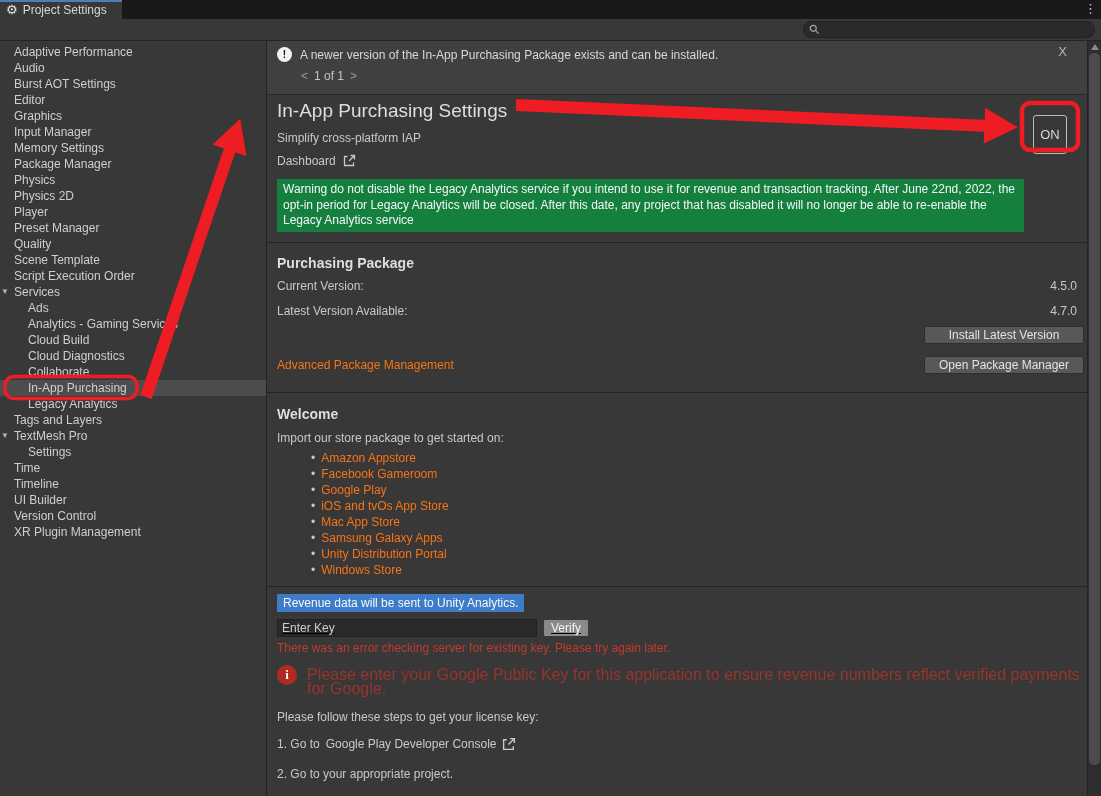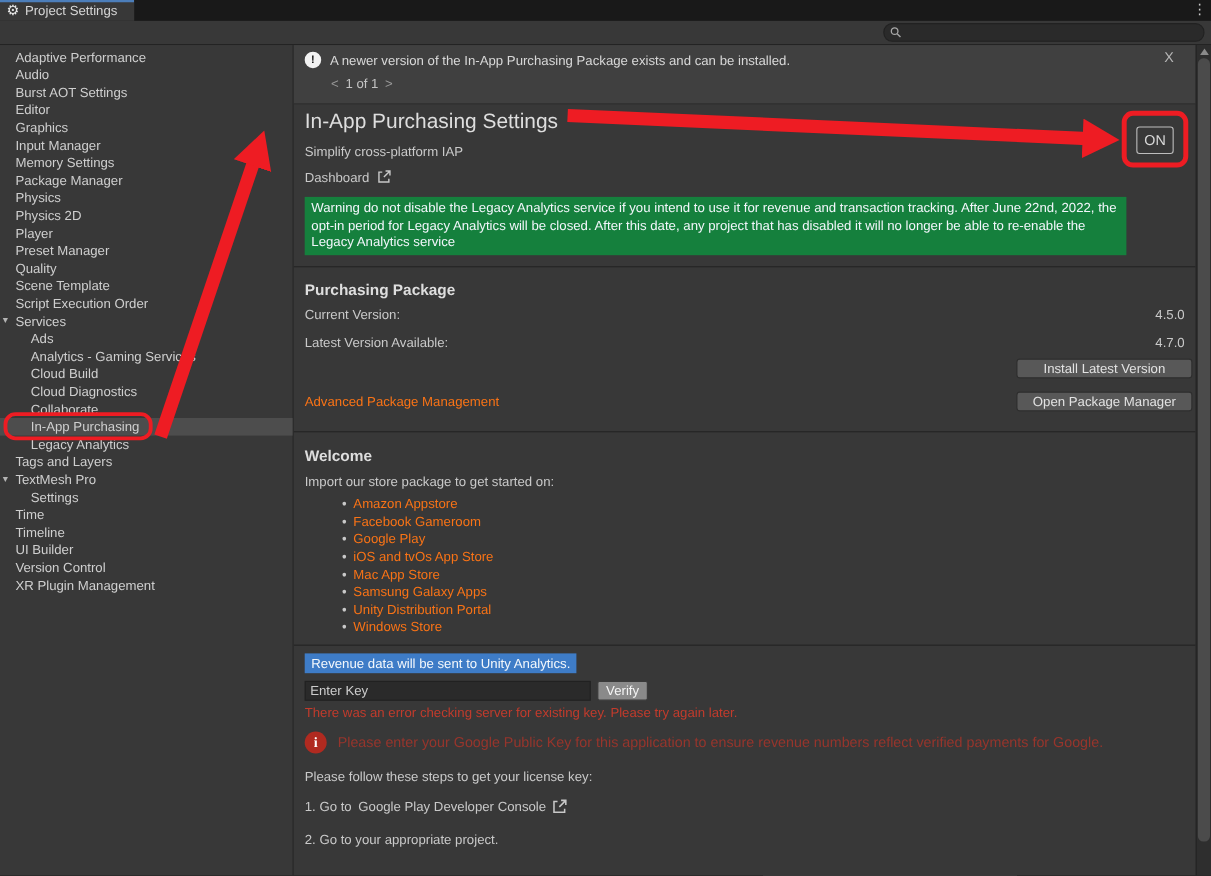--- a/index.html
+++ b/index.html
@@ -64,40 +64,40 @@
           color:#e2e2e2; font-size:12px; font-family:inherit; cursor:pointer; }
   .advlabel { font-size:12px; color:#f97316; }
 
   .intro { margin:9px 0 0 10px; font-size:12px; line-height:14px; color:#c9c9c9; }
   ul.stores { margin:5px 0 0 44px; list-style:none; }
   ul.stores li { font-size:12px; line-height:16px; color:#f97316; }
   ul.stores li::before { content:"•"; margin-right:6px; color:#c9c9c9; }
 
   .bluehl { display:inline-block; margin:7px 0 0 10px; background:#3e7cc7; color:#f4f8fc; font-size:12px;
             line-height:14px; padding:2px 6px; }
-  .keyrow { display:flex; margin:7px 0 0 10px; gap:6px; }
+  .keyrow { display:flex; margin:7px 0 0 10px; gap:6px;text-decoration:underline; }
   .keyinput { width:260px; height:18px; background:#2a2a2a; border:1px solid #212121; color:#cdcdcd;
               font-size:12px; padding:0 4px; font-family:inherit; outline:none; }
   .keyinput::placeholder { color:#cdcdcd; opacity:1; }
   .verifybtn { width:46px; height:18px; background:#8a8a8a; border:1px solid #3a3a3a; border-radius:2px;
                color:#f4f4f4; font-size:12px; font-family:inherit; cursor:pointer; }
   .err1 { margin:4px 0 0 10px; font-size:12px; line-height:14px; color:#c23b2c; }
   .err2 { display:flex; align-items:flex-start; gap:10px; margin:10px 0 0 10px; }
   .erricon { flex:0 0 auto; width:20px; height:20px; background:#b02a20; border-radius:50%; color:#fff;
              font-size:13px; font-weight:bold; display:flex; align-items:center; justify-content:center;
              font-family:"Liberation Serif",serif; }
-  .err2 span.txt { font-size:13px; line-height:14px; color:#97352c; padding-top:3px; }
+  .err2 span.txt { font-size:16px; line-height:14px; color:#97352c; padding-top:3px; }
   .steps { margin:14px 0 0 10px; font-size:12px; line-height:14px; color:#c9c9c9; }
   .step1 { margin:12px 0 0 10px; font-size:12px; line-height:16px; color:#c9c9c9; display:flex;
            align-items:center; gap:6px; }
   .step1 .lnk { cursor:pointer; }
   .step2 { margin:15px 0 0 10px; font-size:12px; line-height:14px; color:#c9c9c9; }
 
   
-  .onbtn { position:absolute; left:1033px; top:115px; width:34px; height:25px; border:1px solid #bdbdbd;
+  .onbtn { position:absolute; left:1033px; top:115px; width:34px; height:39px; border:1px solid #bdbdbd;
            border-radius:3px; background:transparent; color:#d8d8d8; font-size:13px; display:flex;
            align-items:center; justify-content:center; cursor:pointer; }
 
   
   .scroll { position:absolute; right:0; top:41px; width:14px; height:755px; background:#2e2e2e;
             border-left:1px solid #232323; }
   .scroll-up { position:absolute; top:3px; left:3px; width:0; height:0; border-left:4px solid transparent;
                border-right:4px solid transparent; border-bottom:6px solid #8a8a8a; }
   .scroll-thumb { position:absolute; top:12px; left:1px; width:11px; height:712px; background:#4b4b4b;
                   border-radius:5px; }

